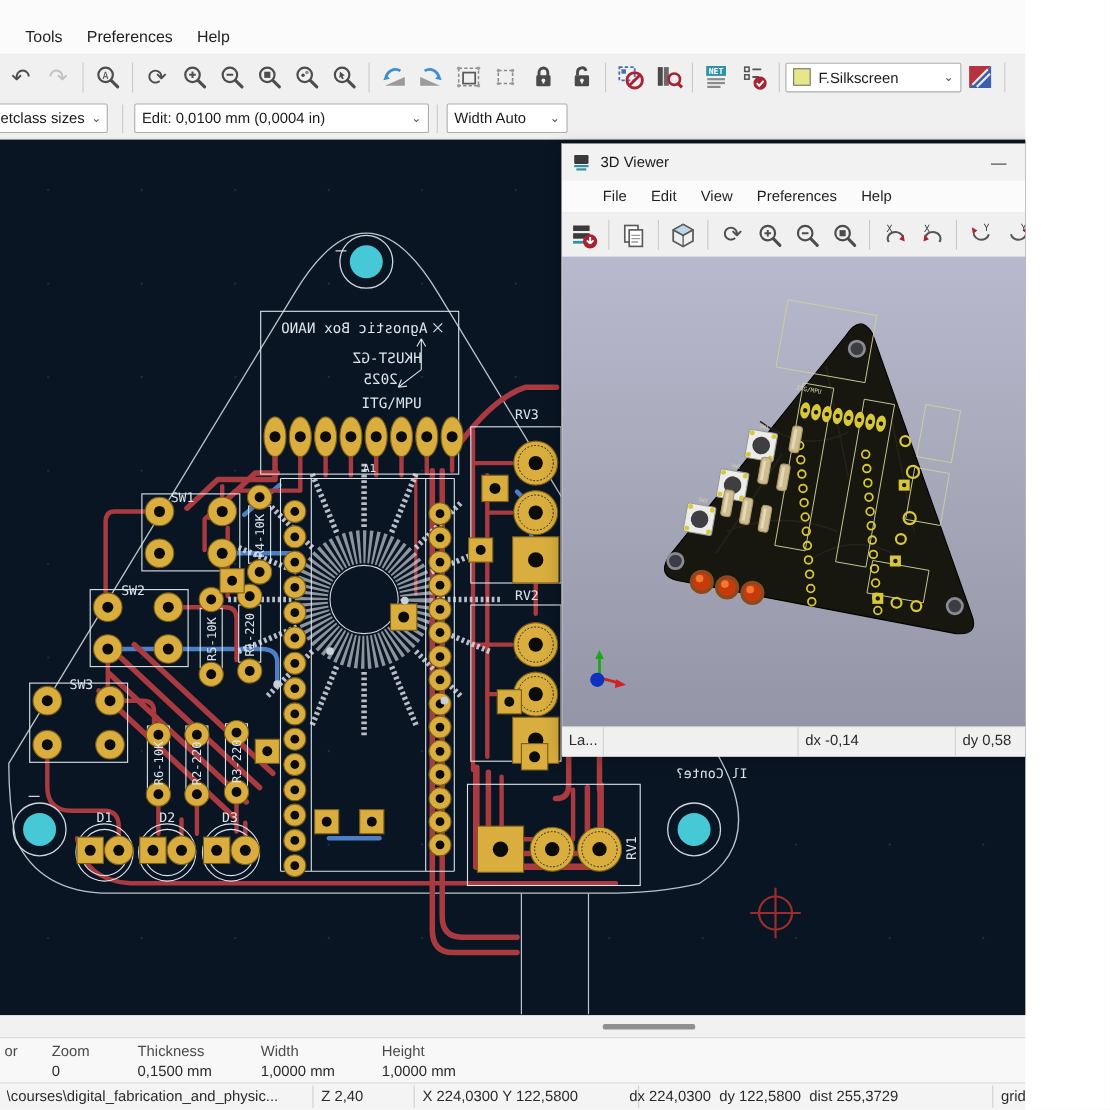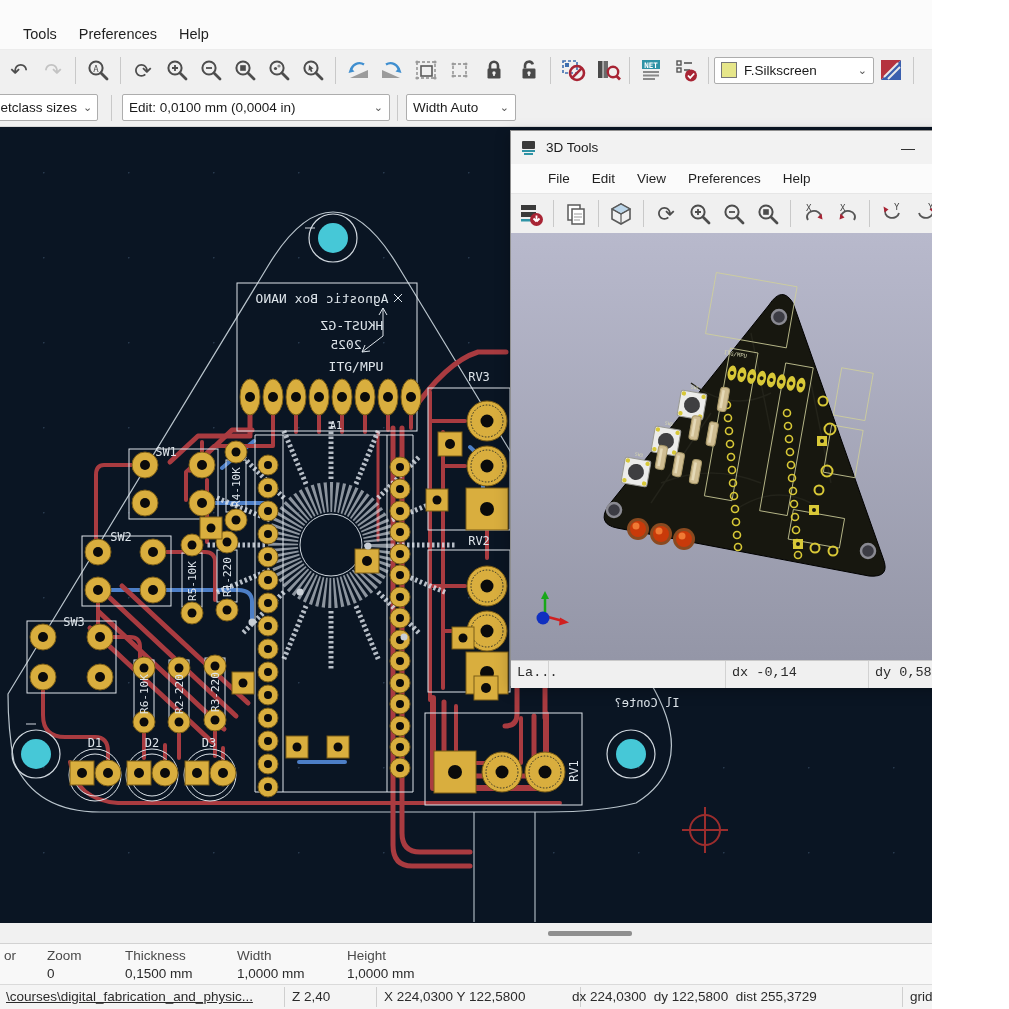--- a/index.html
+++ b/index.html
@@ -31,21 +31,21 @@
   
   .win3d{position:absolute;left:510px;top:130px;width:499px;height:556px;background:#f0f0f0;border:1px solid #8f8f8f;box-sizing:border-box;box-shadow:0 4px 14px rgba(0,0,0,.25);}
   .w-title{height:33px;display:flex;align-items:center;background:#f2f2f2;padding-left:9px;}
   .w-title .t{font-size:13.5px;color:#1a1a1a;margin-left:9px;flex:1;}
   .wbtn{width:40px;height:33px;display:flex;align-items:center;justify-content:center;font-size:14px;color:#333;}
   .w-menu{height:29px;display:flex;align-items:center;background:#fbfbfb;border-bottom:1px solid #e6e6e6;padding-left:26px;}
   .w-menu .mi{font-size:13.5px;color:#1f1f1f;padding:2px 11px;}
   .w-tools{height:39px;display:flex;align-items:center;background:#f0f0f0;padding-left:3px;}
   .w-view{position:relative;height:427px;overflow:hidden;}
   .w-status{height:27px;background:#f0f0f0;border-top:1px solid #c9c9c9;position:relative;font-size:13.5px;color:#2b2b2b;}
-  .w-status .c{position:absolute;top:4px;white-space:nowrap;font-family:Liberation Mono, monospace;}
+  .w-status .c{position:absolute;top:4px;white-space:nowrap;}
   .wssep{position:absolute;top:0;width:1px;height:27px;background:#d2d2d2;}
   svg text{font-family:"DejaVu Sans Mono","Liberation Mono",monospace;}
 </style>
 </head>
 <body>
 
 <div id="app">
 
   <svg width="0" height="0" style="position:absolute">
     <defs>
@@ -494,39 +494,39 @@
     <span class="val" style="left:47px">0</span>
     <span class="lbl" style="left:125px">Thickness</span>
     <span class="val" style="left:125px">0,1500 mm</span>
     <span class="lbl" style="left:237px">Width</span>
     <span class="val" style="left:237px">1,0000 mm</span>
     <span class="lbl" style="left:347px">Height</span>
     <span class="val" style="left:347px">1,0000 mm</span>
   </div>
 
   <div class="status2">
-    <span class="cell" style="left:6px;max-width:272px;overflow:hidden;text-decoration:underline;">\courses\digital_fabrication_and_physic...</span>
+    <span class="cell" style="left:6px;max-width:272px;overflow:hidden;">\courses\digital_fabrication_and_physic...</span>
     <div class="s2sep" style="left:284px"></div>
     <span class="cell" style="left:292px">Z 2,40</span>
     <div class="s2sep" style="left:376px"></div>
     <span class="cell" style="left:384px">X 224,0300 Y 122,5800</span>
     <div class="s2sep" style="left:580px"></div>
     <span class="cell" style="left:572px;white-space:pre;">dx 224,0300  dy 122,5800  dist 255,3729</span>
     <div class="s2sep" style="left:902px"></div>
     <span class="cell" style="left:910px">grid X 0,0100 Y</span>
   </div>
 
   <div class="win3d">
     <div class="w-title">
       <svg width="17" height="17">
           <rect x="2" y="2" width="13" height="8" rx="1" fill="#3a3a3a"></rect>
           <rect x="2" y="11" width="13" height="2" fill="#2f93a5"></rect>
           <rect x="4" y="14" width="9" height="2" fill="#2f93a5"></rect>
         </svg>
-      <span class="t">3D Tools</span>
+      <span class="t">3D Viewer</span>
       <div class="wbtn">—</div>
       <div class="wbtn">▢</div>
       <div class="wbtn">✕</div>
     </div>
     <div class="w-menu">
       <span class="mi">File</span>
       <span class="mi">Edit</span>
       <span class="mi">View</span>
       <span class="mi">Preferences</span>
       <span class="mi">Help</span>

